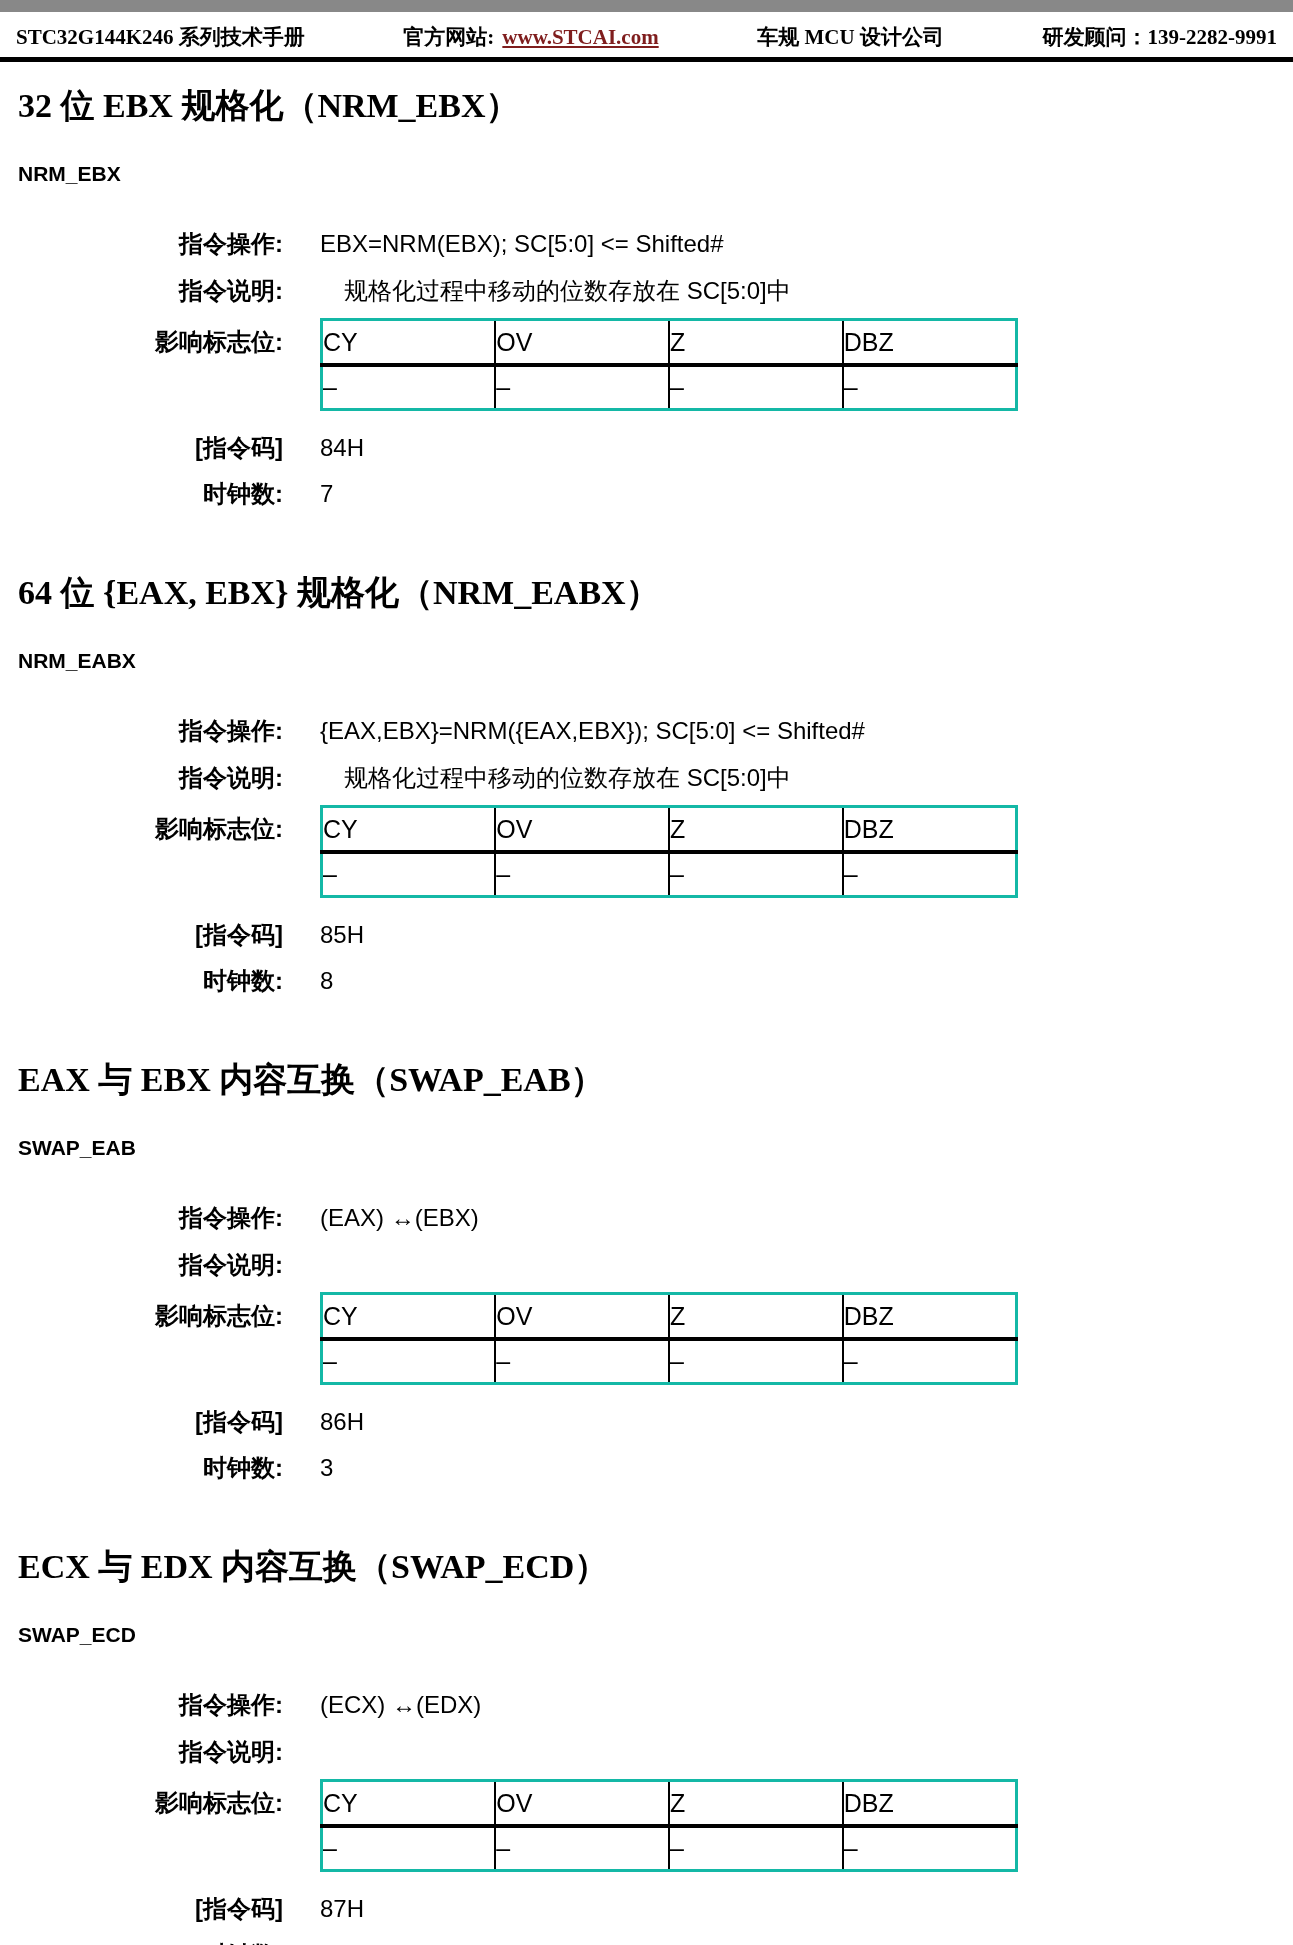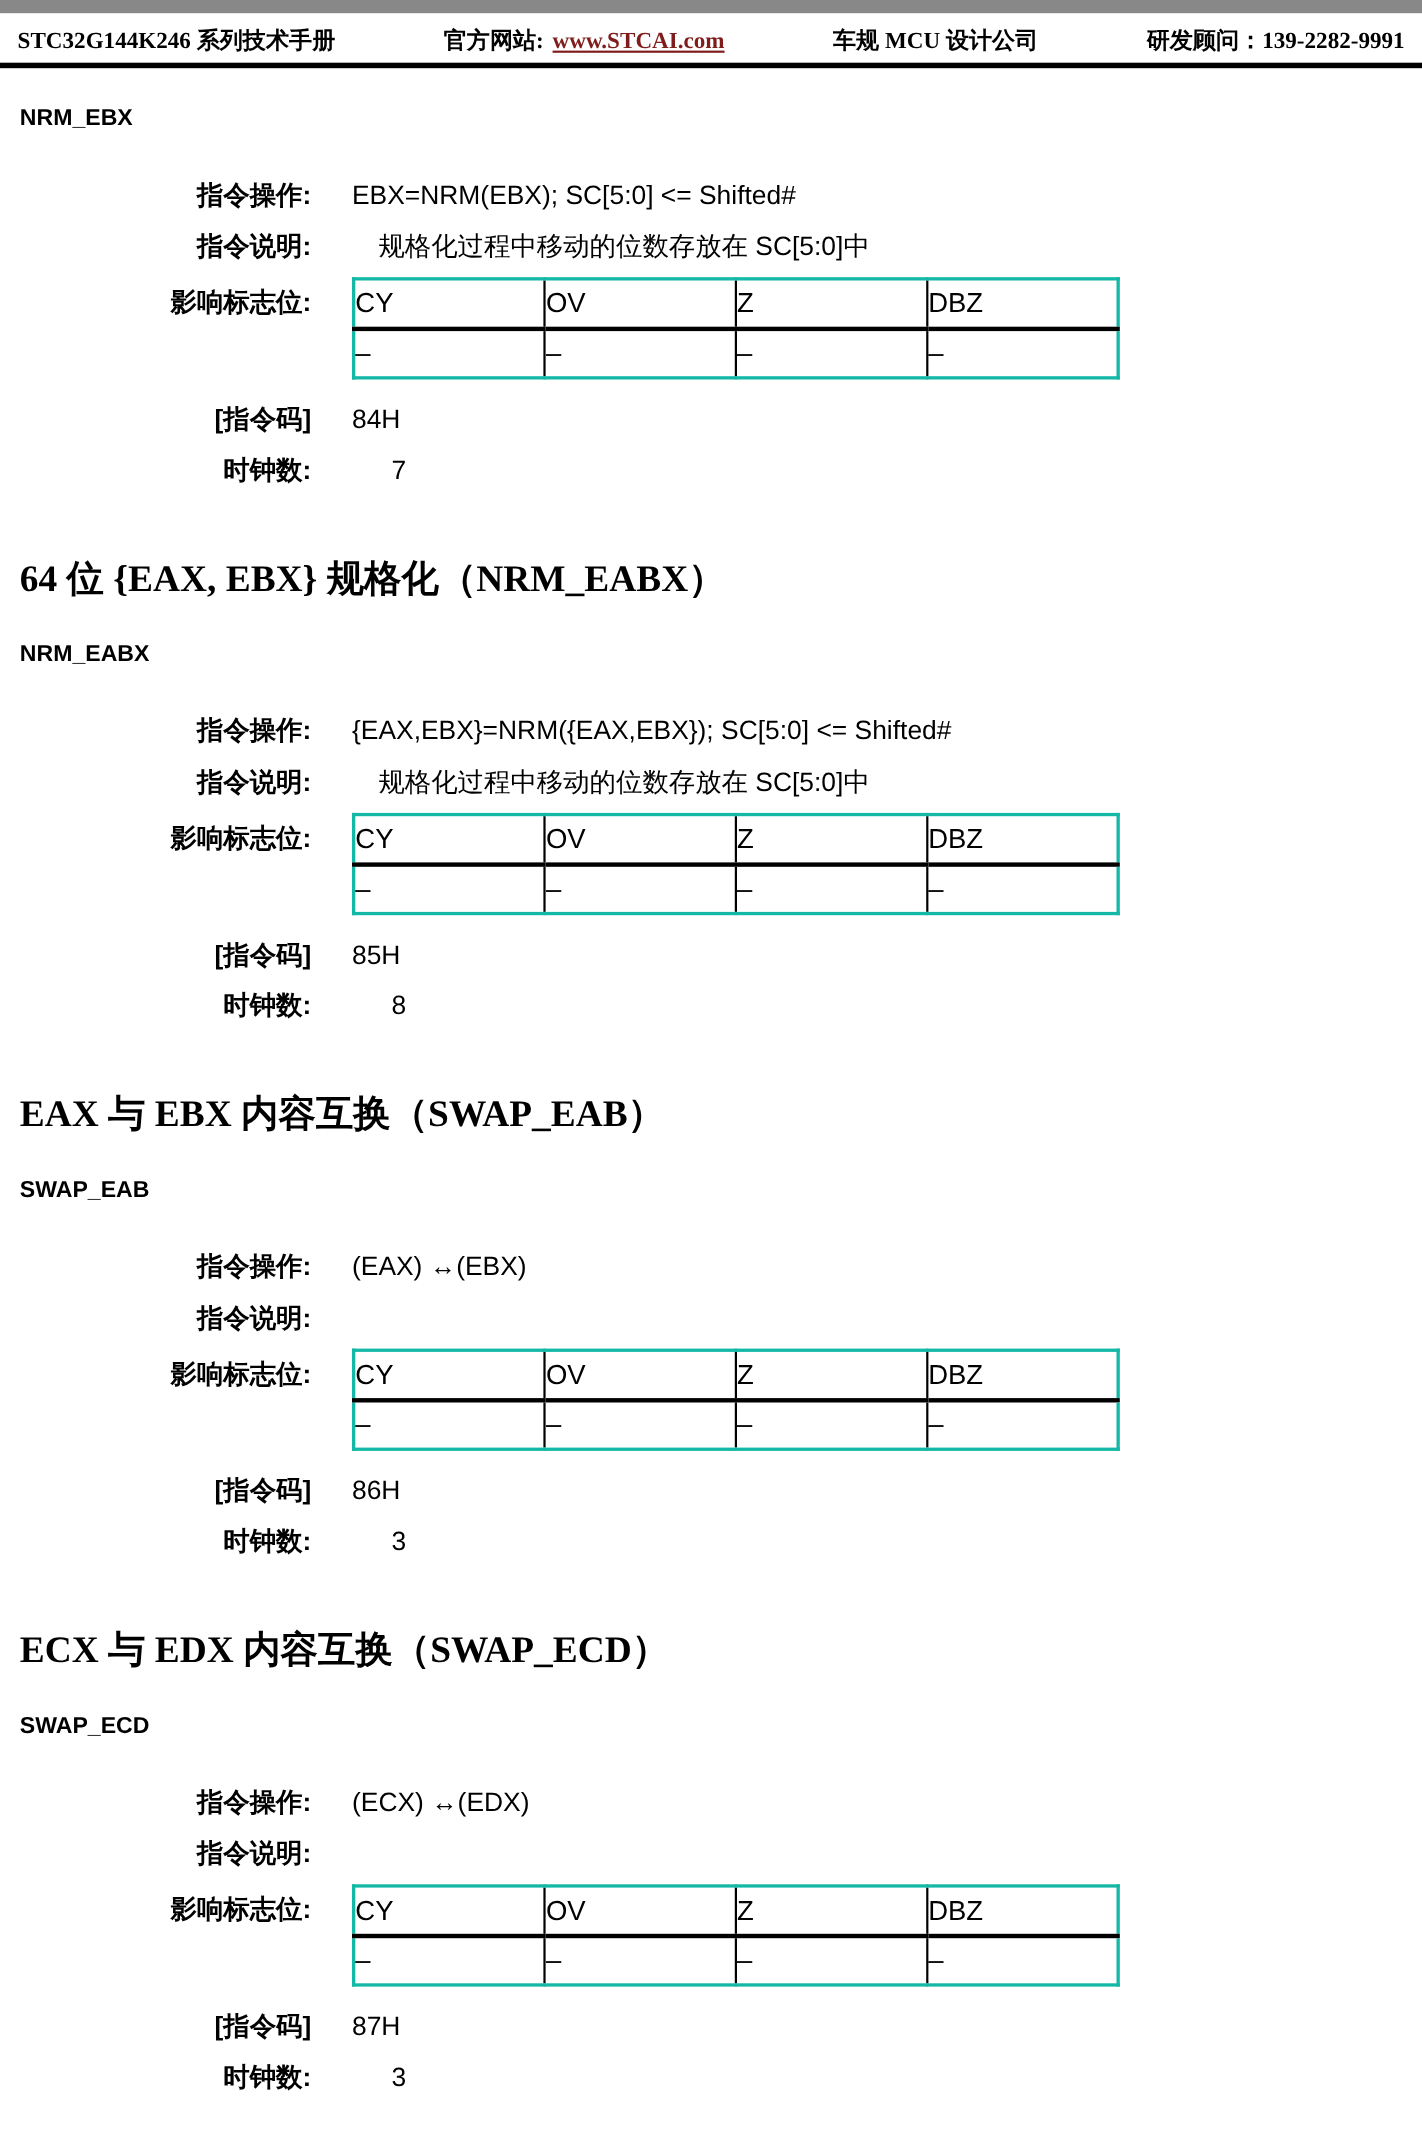--- a/index.html
+++ b/index.html
@@ -51,21 +51,21 @@
     font-size: 24px;
     line-height: 30px;
   }
   .row .lbl { text-align: right; padding-right: 19px; font-weight: bold; }
   .row .val { padding-left: 18px; }
 
   .op-row    { margin-top: 40px; }
   .desc-row  { margin-top: 17px; gap: 24px; }
   .table-row { margin-top: 12px; }
   .opcode-row{ margin-top: 22px; }
-  .clock-row { margin-top: 16px; gap: 36px; }
+  .clock-row { margin-top: 16px; }
 
   .table-row .lbl { padding-top: 9px; }
 
   .flags-table {
     border-collapse: collapse;
     table-layout: fixed;
     width: 698px;
     text-align: left;
     border: 3px solid #14b8a6;
   }
@@ -88,20 +88,21 @@
     <span>STC32G144K246 系列技术手册</span>
     <span class="site-group">
       <span>官方网站:</span>
       <span class="site-link">www.STCAI.com</span>
     </span>
     <span>车规 MCU 设计公司</span>
     <span>研发顾问：139-2282-9991</span>
   </div>
 
   <section class="instr-section">
+    <h1 class="sec-title">32 位 EBX 规格化（NRM_EBX）</h1>
     <div class="mnemonic">NRM_EBX</div>
     <div class="row op-row">
       <div class="lbl">指令操作:</div>
       <div class="val">EBX=NRM(EBX); SC[5:0] &lt;= Shifted#</div>
     </div>
     <div class="row desc-row">
       <div class="lbl">指令说明:</div>
       <div class="val">规格化过程中移动的位数存放在 SC[5:0]中</div>
     </div>
     <div class="row table-row">

